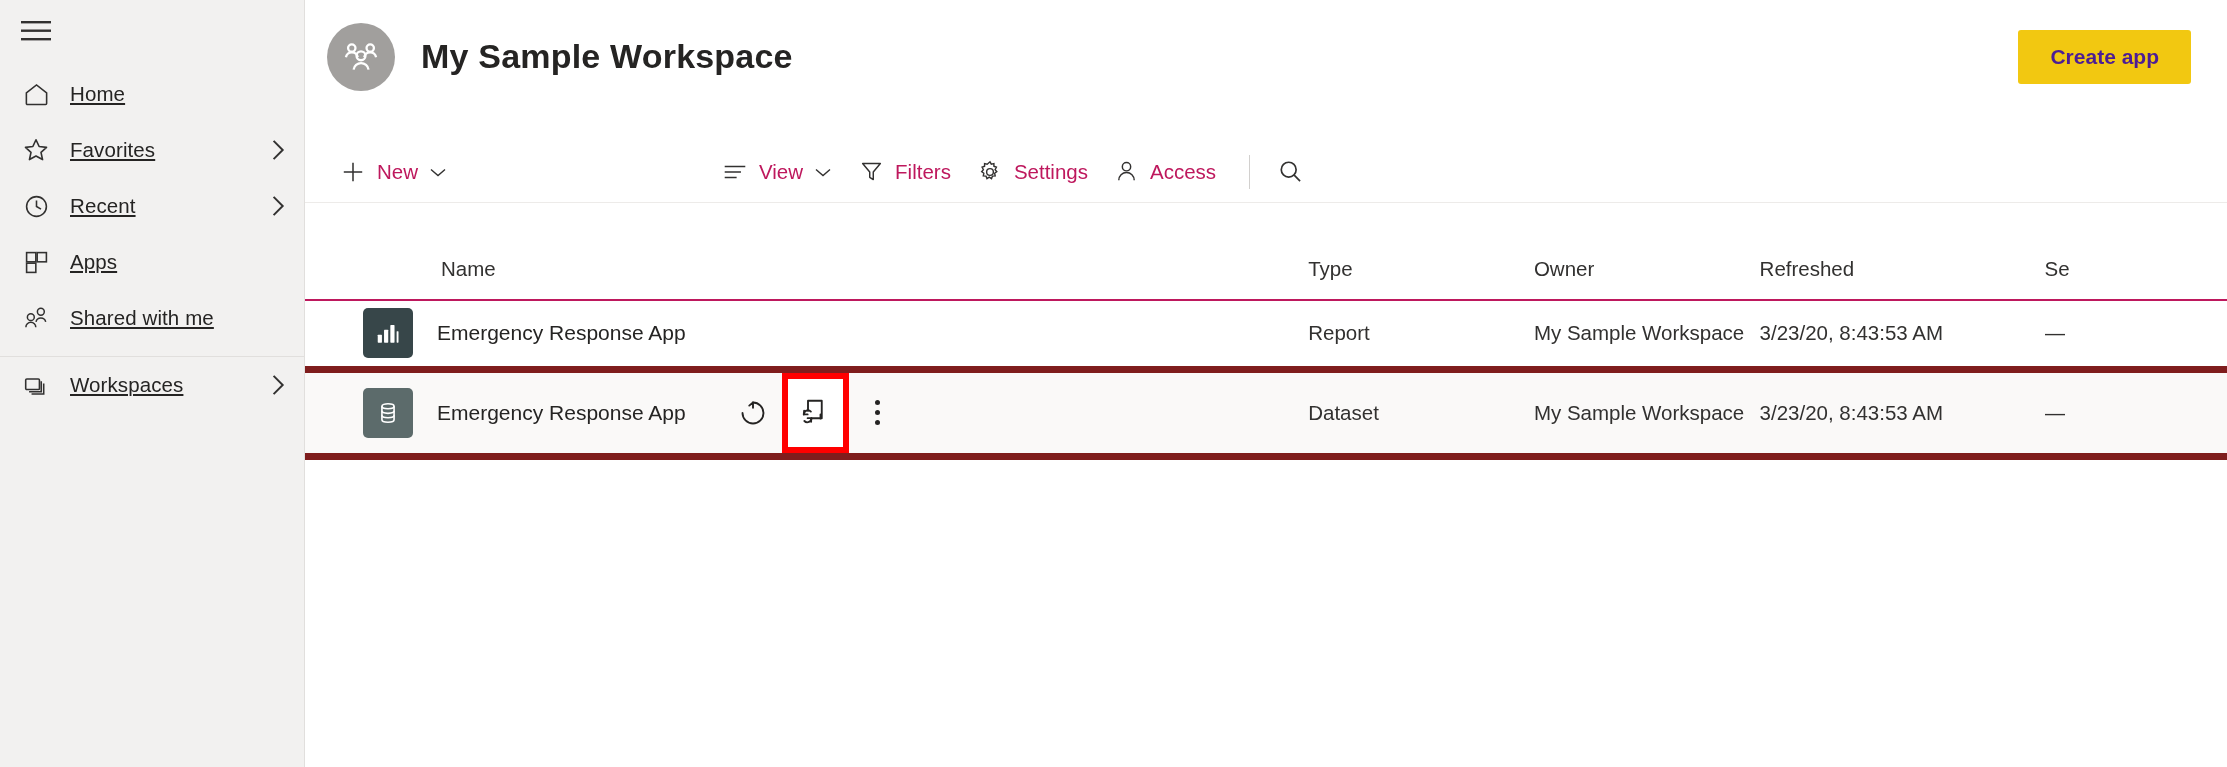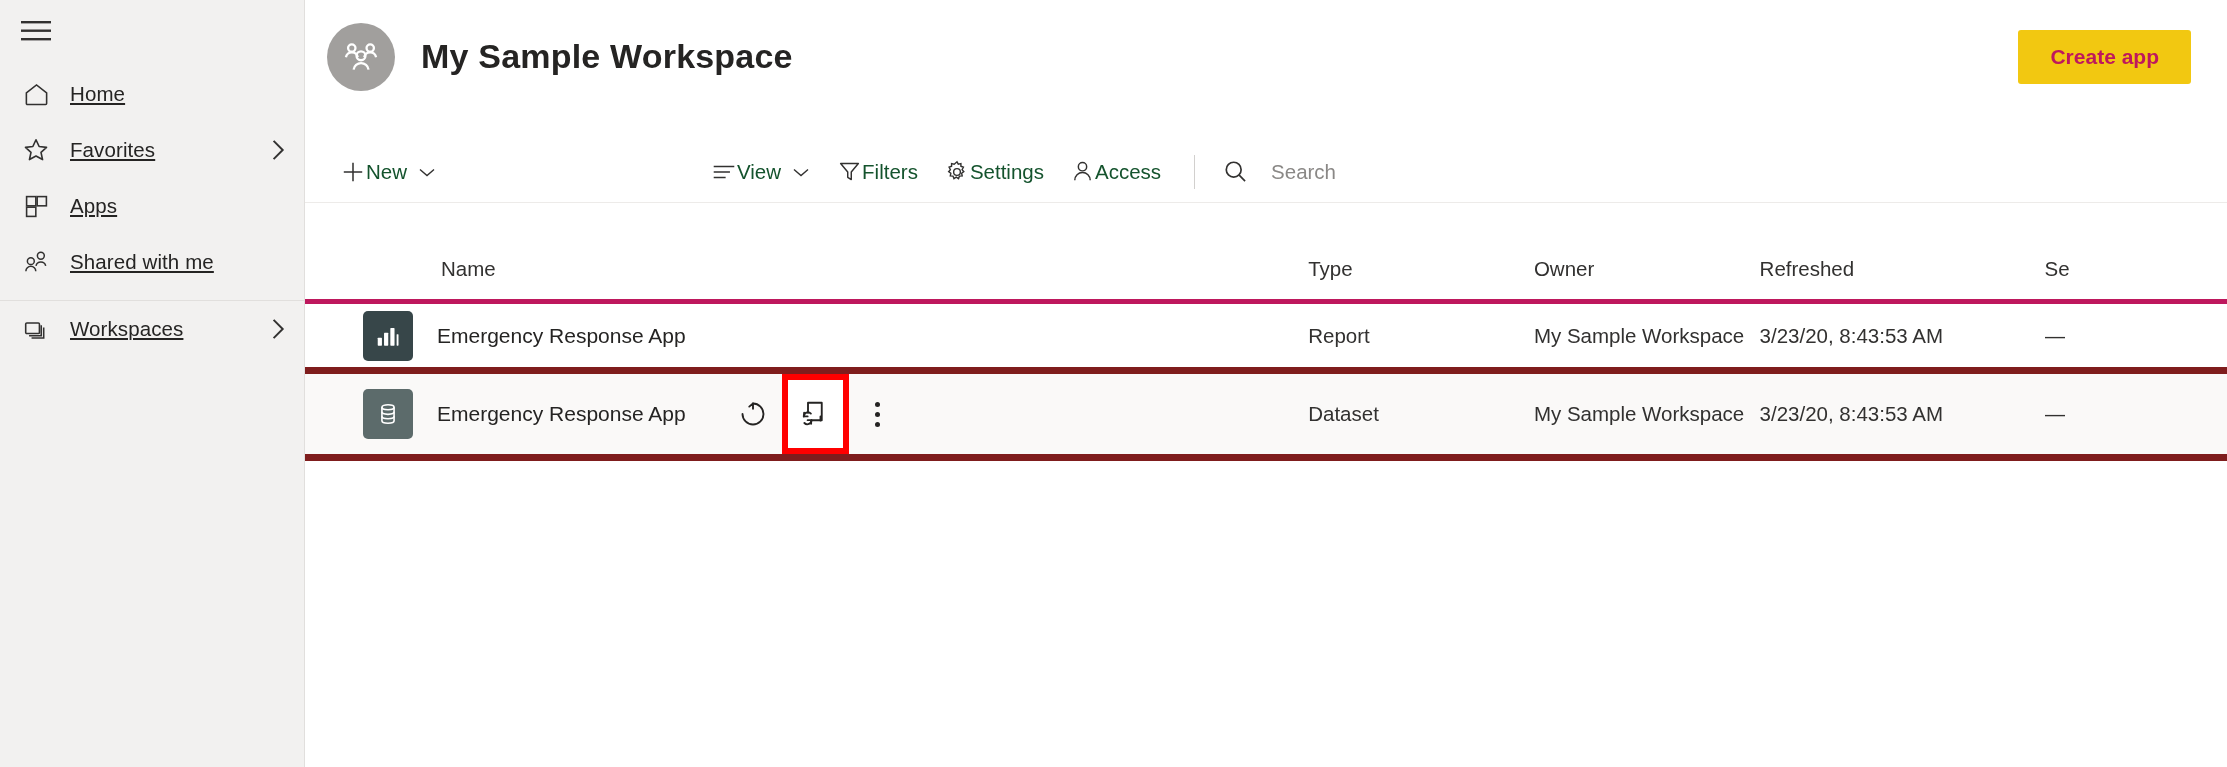--- a/index.html
+++ b/index.html
@@ -73,40 +73,40 @@
     width: 68px; height: 68px; border-radius: 50%;
     background: #A19F9D; display: flex; align-items: center; justify-content: center;
     flex: 0 0 68px;
   }
   .page-title {
     font-size: 34px; color: #252423; margin-left: 26px;
     white-space: nowrap; letter-spacing: .2px;
   }
   .header-spacer { flex: 1; }
   .create-app-btn {
-    background: #F2C811; color: #be185d;
+    background: #F2C811; color: #4c1d95;
     border: none; border-radius: 3px;
     font-family: "Liberation Sans", sans-serif;
     font-size: 21px; font-weight: bold;
     height: 54px; padding: 0 32px; cursor: pointer;
     white-space: nowrap;
   }
 
   .toolbar {
     height: 62px; flex: 0 0 62px;
     display: flex; align-items: center;
     padding: 0 22px; border-bottom: 1px solid #EDEBE9;
   }
   .tb-btn {
     display: flex; align-items: center; height: 46px;
     padding: 0 13px; cursor: pointer; border-radius: 2px;
     color: #252423; white-space: nowrap;
   }
   .tb-ico { display: flex; align-items: center; justify-content: center; color: #323130; }
-  .tb-label { font-size: 20.5px; color: #14532d; }
+  .tb-label { font-size: 20.5px; margin-left: 11px; color: #be185d; }
   .tb-caret { margin-left: 10px; display: flex; align-items: center; color: #323130; }
   .tb-gap { width: 248px; }
   .tb-sep { width: 1px; height: 34px; background: #D2D0CE; margin: 0 14px 0 20px; }
   .search-wrap { display: flex; align-items: center; height: 46px; padding: 0 13px; cursor: text; }
   .search-input {
     border: none; outline: none; background: transparent;
     font-family: "Liberation Sans", sans-serif; font-size: 20.5px;
     color: #252423; margin-left: 22px; width: 300px;
   }
   .search-input::placeholder { color: #8A8886; }
@@ -115,21 +115,21 @@
   .table-area { flex: 1; overflow: hidden; padding-top: 12px; }
   .tbl { width: 100%; border-collapse: collapse; table-layout: fixed; }
   .tbl col.c-name  { width: 880px; }
   .tbl col.c-type  { width: 198px; }
   .tbl col.c-owner { width: 198px; }
   .tbl col.c-refr  { width: 250px; }
   .tbl col.c-sens  { width: 160px; }
   .tbl th {
     text-align: left; font-weight: normal;
     font-size: 20.5px; color: #323130;
-    padding: 14px 0 18px 0; border-bottom: 5px solid #be185d;
+    padding: 14px 0 18px 0; border-bottom: 2px solid #be185d;
     white-space: nowrap; overflow: hidden;
   }
   .tbl th.h-name { padding-left: 136px; }
   .tbl tbody tr { height: 69px; }
   .tbl tbody tr.row-hover { background: #FAF9F8; }
   .tbl tbody tr td { border-bottom: 7px solid #7f1d1d; }
   .tbl td {
     font-size: 20.5px; color: #323130; vertical-align: middle;
     white-space: nowrap; overflow: hidden;
   }
@@ -193,20 +193,34 @@
           </svg>
         </span>
         <span class="nav-label">Favorites</span>
         <span class="nav-chev">
           <svg width="17" height="26" viewBox="0 0 12 20" fill="none" stroke="#323130" stroke-width="1.5">
               <path d="M3 3l7 7-7 7"></path>
             </svg>
         </span>
       </div>
 
+      <div class="nav-item">
+        <span class="nav-ico">
+          <svg width="27" height="27" viewBox="0 0 24 24" fill="none" stroke="#323130" stroke-width="1.4">
+            <circle cx="12" cy="12" r="8.8"></circle>
+              <path d="M12 6.6V12l4 2.3"></path>
+          </svg>
+        </span>
+        <span class="nav-label">Recent</span>
+        <span class="nav-chev">
+          <svg width="17" height="26" viewBox="0 0 12 20" fill="none" stroke="#323130" stroke-width="1.5">
+              <path d="M3 3l7 7-7 7"></path>
+            </svg>
+        </span>
+      </div>
 
       <div class="nav-item">
         <span class="nav-ico">
           <svg width="27" height="27" viewBox="0 0 24 24" fill="none" stroke="#323130" stroke-width="1.4">
             <rect x="3.2" y="3.2" width="8.2" height="8.2"></rect>
             <rect x="12.6" y="3.2" width="8.2" height="8.2"></rect>
             <rect x="3.2" y="12.6" width="8.2" height="8.2"></rect>
           </svg>
         </span>
         <span class="nav-label">Apps</span>
@@ -328,21 +342,20 @@
 
       <div class="tb-sep"></div>
 
       <div class="search-wrap">
         <span class="tb-ico">
           <svg width="27" height="27" viewBox="0 0 24 24" fill="none" stroke="#323130" stroke-width="1.5">
             <circle cx="10.4" cy="10.4" r="6.6"></circle>
               <path d="M15.3 15.3l5.2 5.2"></path>
           </svg>
         </span>
-        <input class="search-input" type="text" placeholder="Search" style="">
       </div>
     </div>
 
     <div class="table-area">
       <table class="tbl">
         <colgroup>
           <col class="c-name">
             <col class="c-type">
             <col class="c-owner">
             <col class="c-refr">

